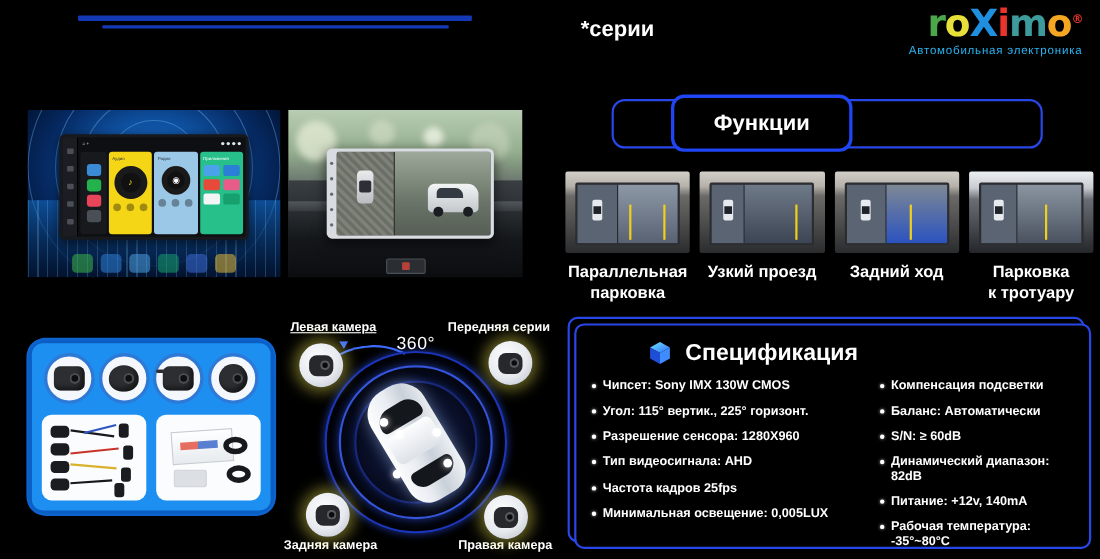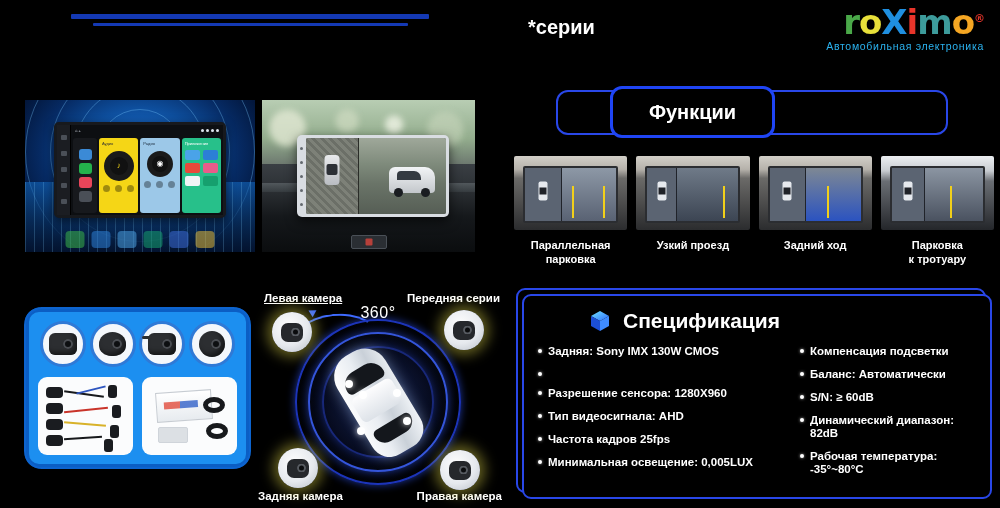--- a/index.html
+++ b/index.html
@@ -215,21 +215,21 @@
   .thumb-img { height:74px; border-radius:2px; position:relative; overflow:hidden;
      background:linear-gradient(180deg,#d2cfc8 0%,#b6b2ab 18%,#6b6a68 30%,#2b2c2e 100%); }
   .ti-screen { position:absolute; left:8%; top:14%; right:8%; bottom:10%;
      background:#2b2d31; border-radius:2px; padding:2px; display:flex; }
   .ti-bird { width:40%; background:#5b6472; position:relative; border-right:1px solid #20232a; }
   .ti-live { flex:1; position:relative; background:linear-gradient(180deg,#8d98a6,#596273); }
   .ti-car { position:absolute; left:50%; top:44%; transform:translate(-50%,-50%);
      width:9px; height:19px; background:#e6e9ee; border-radius:2px; }
   .ti-car:after{content:"";position:absolute;left:1px;right:1px;top:6px;height:7px;background:#1f2228;}
   .ti-line { position:absolute; background:#f2d01a; width:2px; height:60%; bottom:3px; }
-  .thumb-label { margin-top:9px; text-align:center; font-size:11px; font-weight:bold;
+  .thumb-label { margin-top:9px; text-align:center; font-size:15px; font-weight:bold;
      color:#fff; line-height:1.25; }
 
   .spec-outer { position:absolute; left:16px; top:288px; width:470px; height:205px;
      border:2px solid #2947e8; border-radius:9px; }
   .spec-inner { position:absolute; left:22px; top:294px; width:470px; height:205px;
      border:2px solid #2947e8; border-radius:9px; background:#000; }
   .spec-head { display:flex; align-items:center; gap:11px; padding:13px 0 0 64px; }
   .cube-icon { width:24px; height:24px; position:relative; }
   .spec-title { font-size:21px; font-weight:bold; color:#fff; }
   .spec-cols { display:flex; padding:12px 14px 0 14px; gap:10px; }
@@ -543,24 +543,25 @@
             <path d="M3 7 L12 12 L12 22 L3 17 Z" fill="#1c4fd6"></path>
             <path d="M21 7 L12 12 L12 22 L21 17 Z" fill="#3f8cff"></path>
           </svg>
         </span>
         <span class="spec-title">Спецификация</span>
       </div>
       <div class="spec-cols">
         <div class="spec-col c1">
           <div class="spec-item">
               <span class="bullet"></span>
-              <span>Задняя: Sony IMX 130W CMOS</span>
-            </div>
-          <div class="spec-item">
-              <span class="bullet"></span>
+              <span>Чипсет: Sony IMX 130W CMOS</span>
+            </div>
+          <div class="spec-item">
+              <span class="bullet"></span>
+              <span>Угол: 115° вертик., 225° горизонт.</span>
             </div>
           <div class="spec-item">
               <span class="bullet"></span>
               <span>Разрешение сенсора: 1280X960</span>
             </div>
           <div class="spec-item">
               <span class="bullet"></span>
               <span>Тип видеосигнала: AHD</span>
             </div>
           <div class="spec-item">
@@ -581,20 +582,24 @@
               <span class="bullet"></span>
               <span>Баланс: Автоматически</span>
             </div>
           <div class="spec-item">
               <span class="bullet"></span>
               <span>S/N: ≥ 60dB</span>
             </div>
           <div class="spec-item">
               <span class="bullet"></span>
               <span>Динамический диапазон: 82dB</span>
+            </div>
+          <div class="spec-item">
+              <span class="bullet"></span>
+              <span>Питание: +12v, 140mA</span>
             </div>
           <div class="spec-item">
               <span class="bullet"></span>
               <span>Рабочая температура: -35°~80°C</span>
             </div>
         </div>
       </div>
     </div>
   </div>
 </div>

